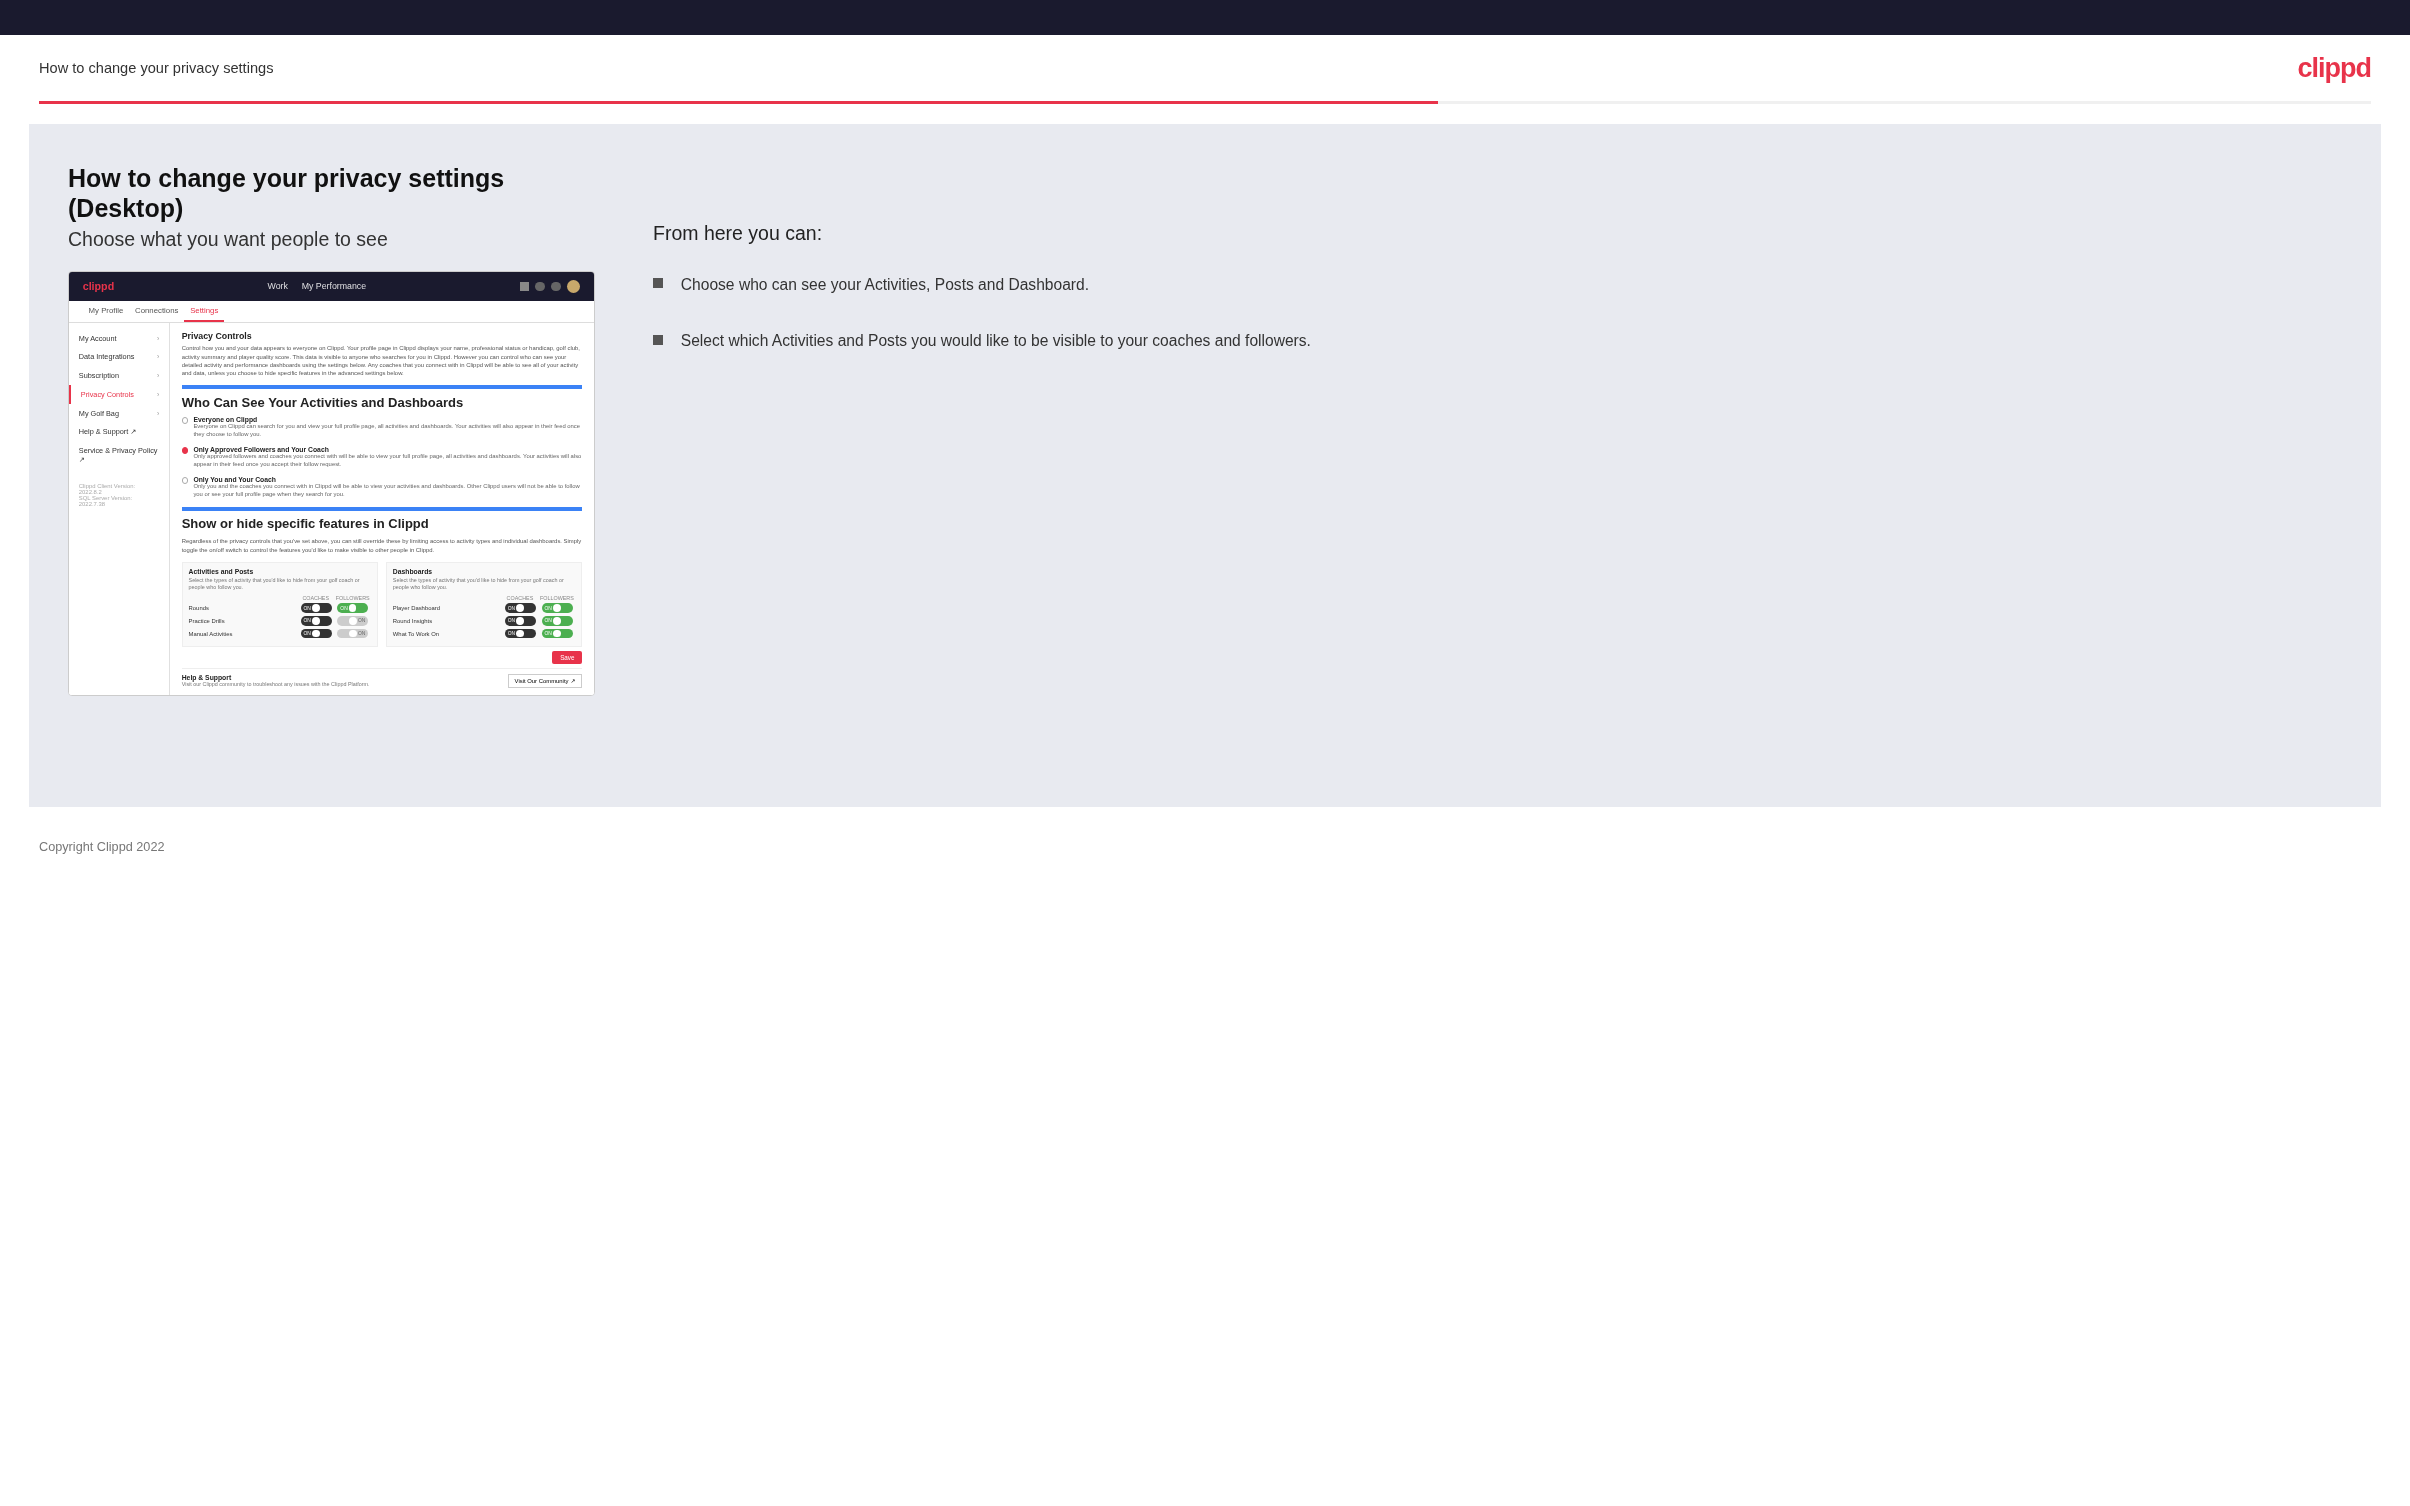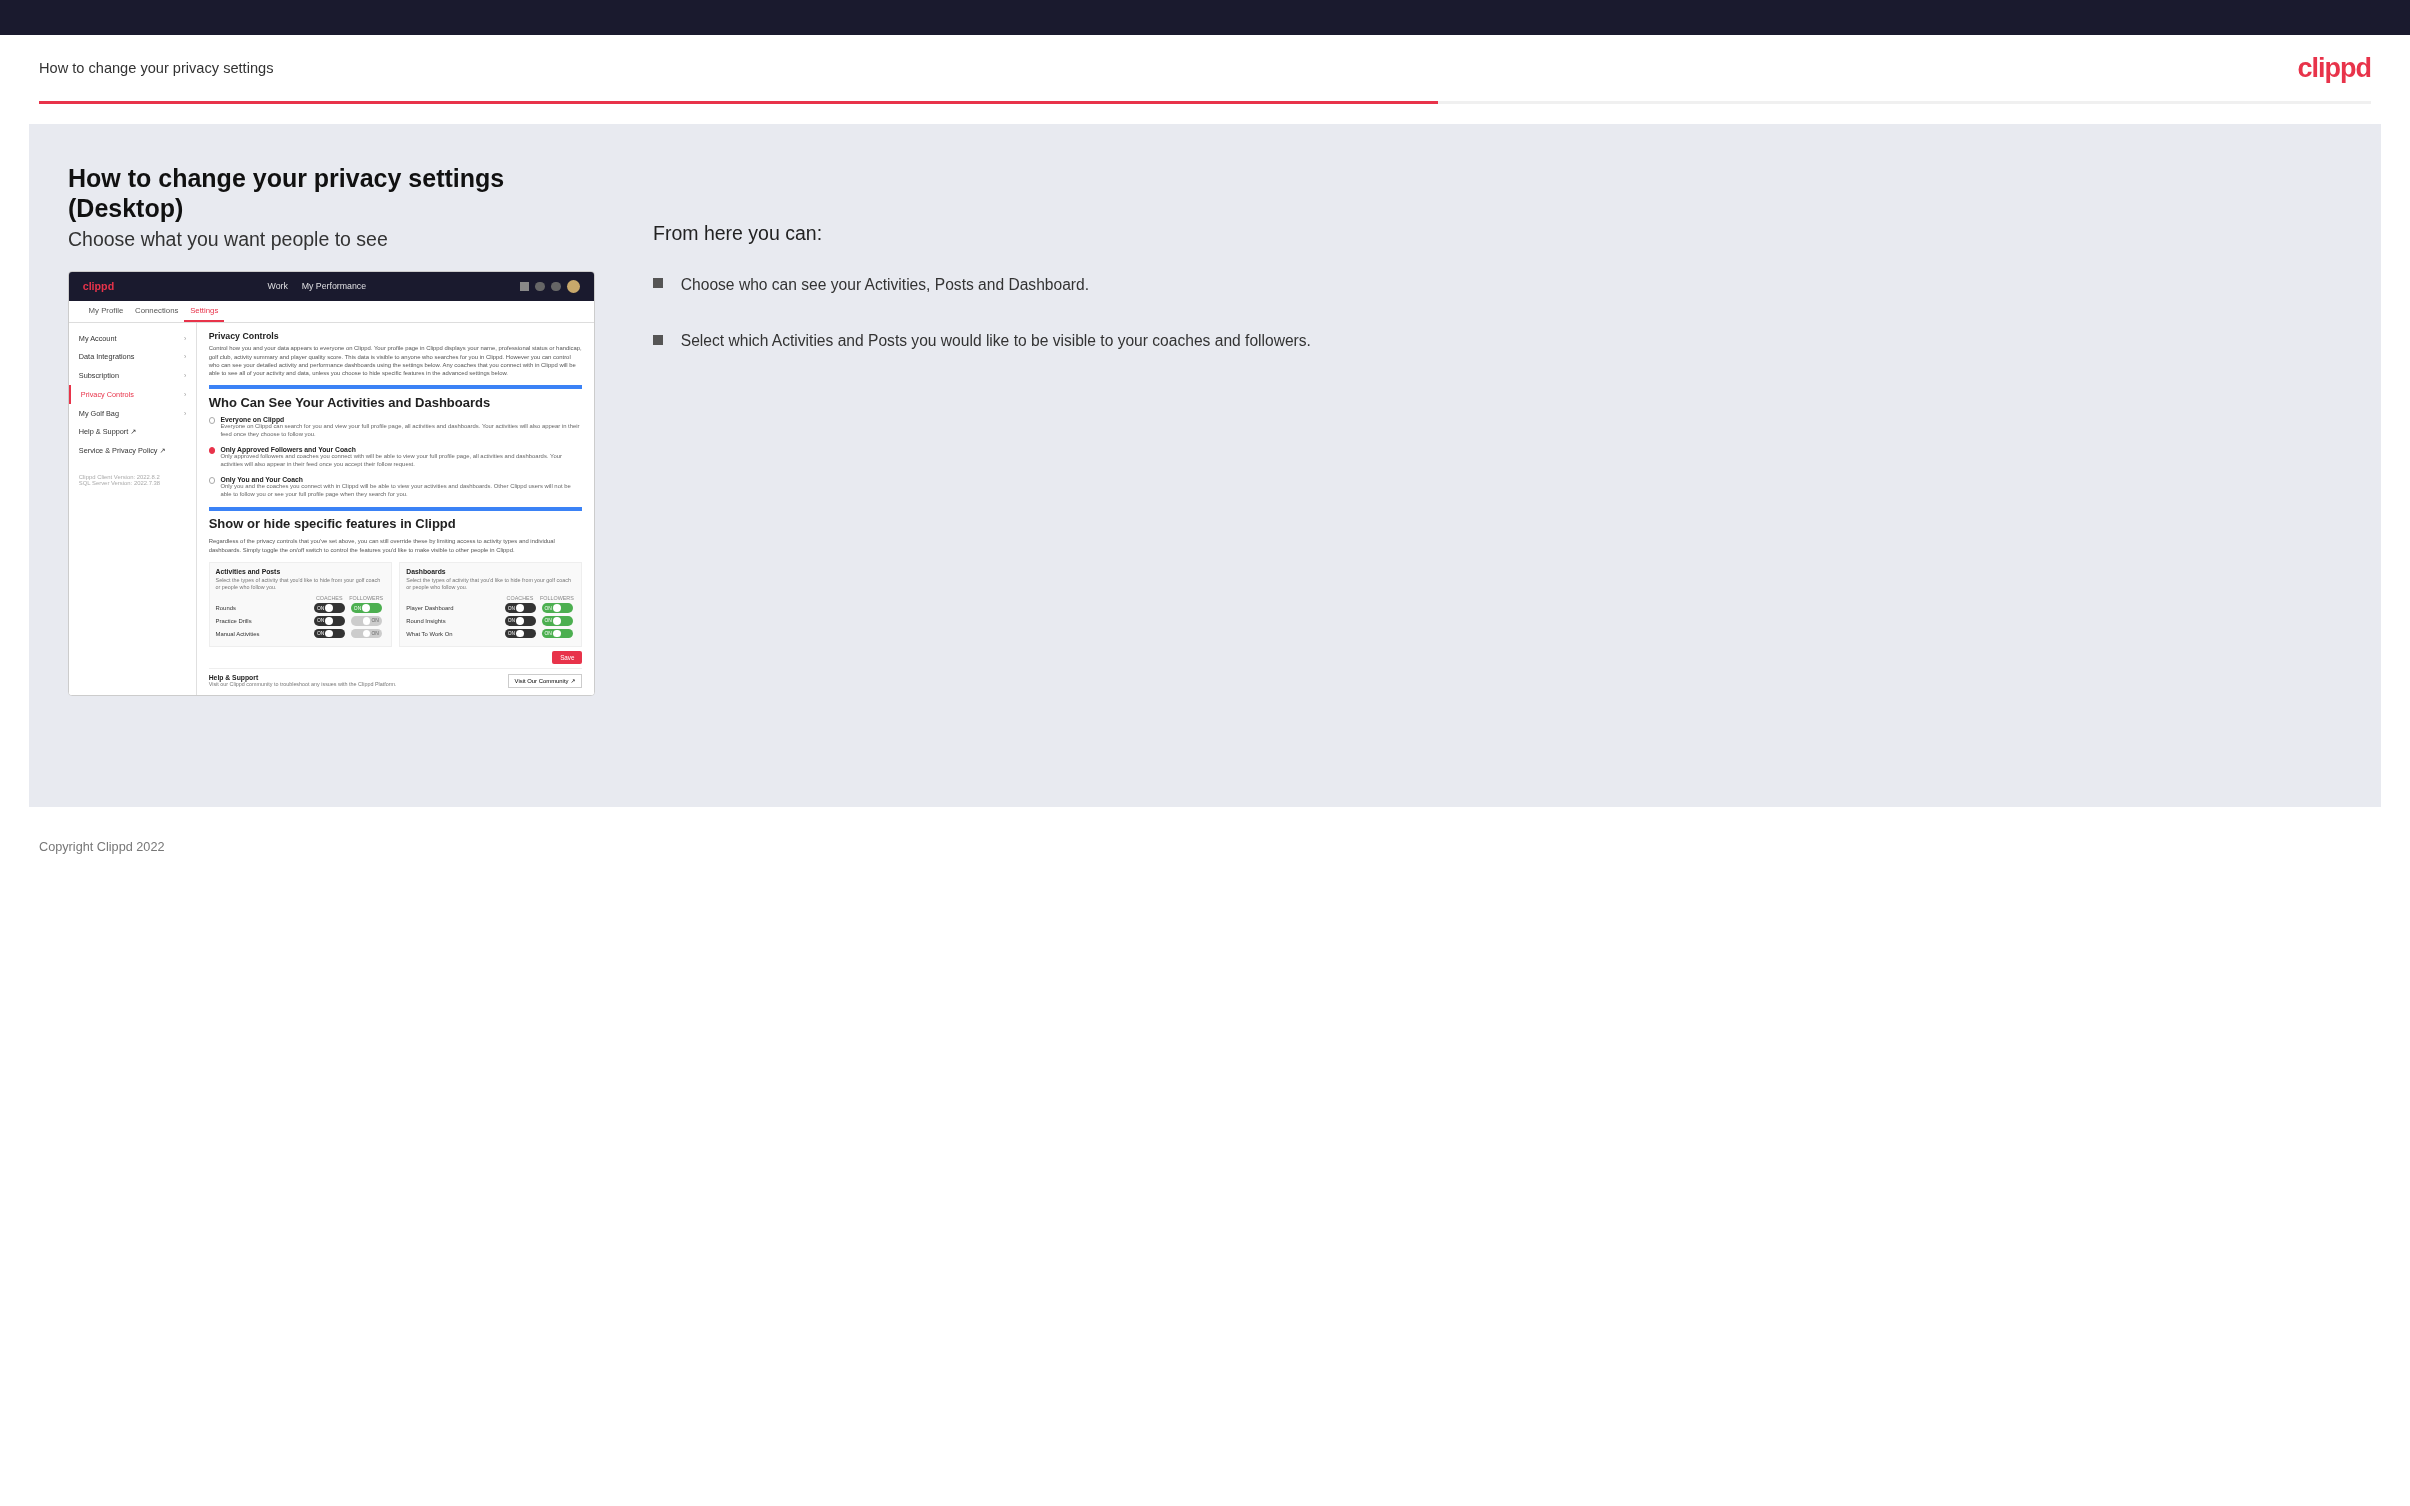--- a/index.html
+++ b/index.html
@@ -116,21 +116,21 @@
     }
 
     
     .app-body {
       display: flex;
       background: #f5f5f5;
     }
 
     
     .app-sidebar {
-      width: 128px;
+      width: 101px;
       background: #fff;
       border-right: 1px solid #e0e0e0;
       padding: 5.9px 0;
       flex-shrink: 0;
     }
 
     .app-sub-tabs {
       display: flex;
       gap: 0;
       background: #fff;

